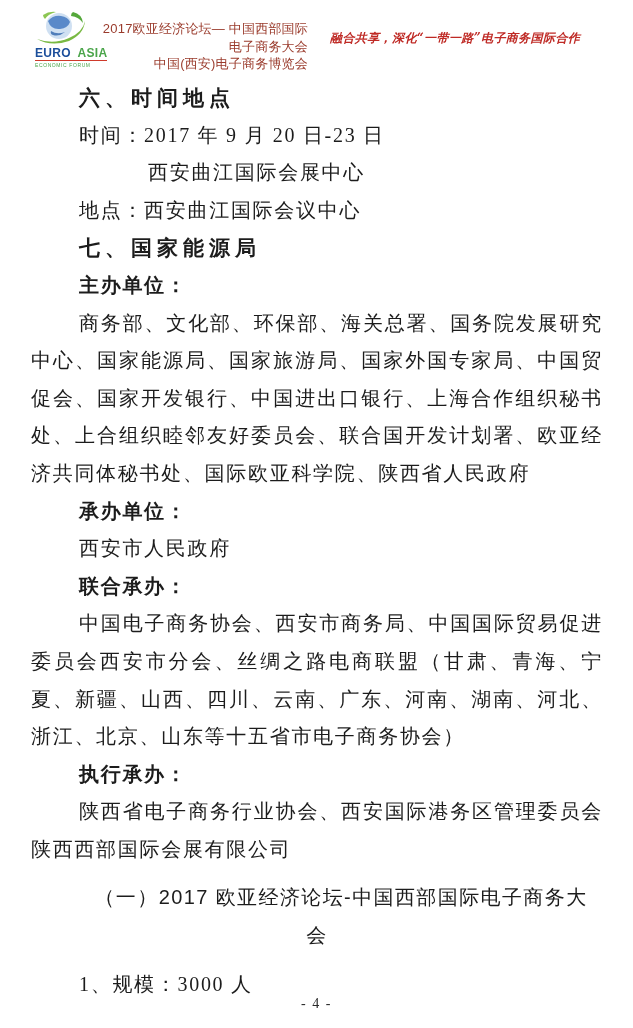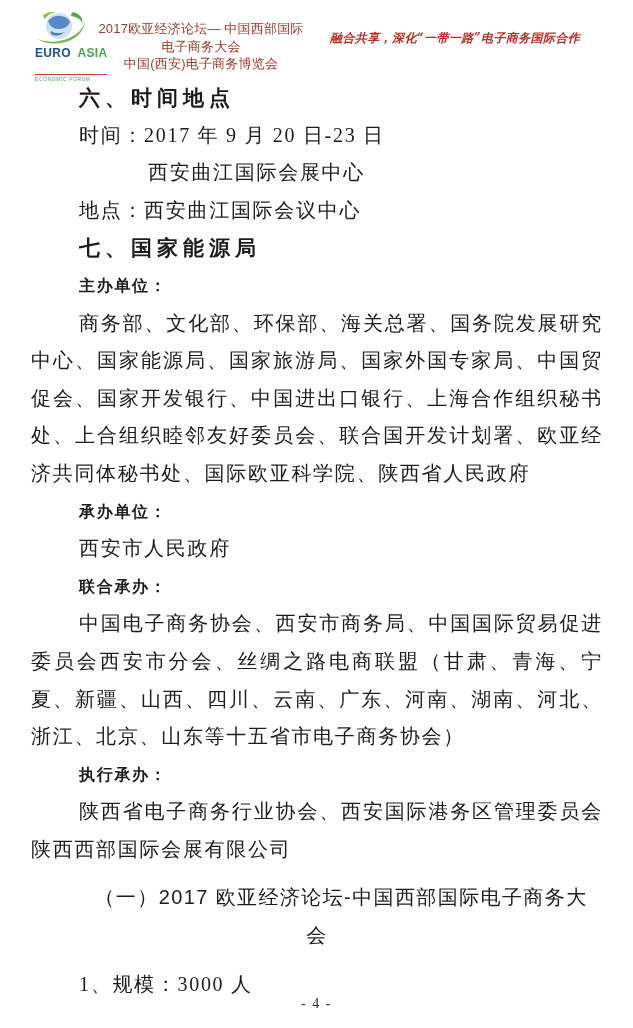--- a/index.html
+++ b/index.html
@@ -31,40 +31,40 @@
     line-height: 1;
   }
   .logo .globe-wrap { display: block; height: 33px; }
   .brand {
     display: inline-block;
     font-family: "Liberation Sans", "DejaVu Sans", sans-serif;
     font-weight: bold;
     font-size: 12px;
     letter-spacing: 0.3px;
     border-bottom: 1.5px solid #cf3a2b;
-    padding-bottom: 15px;
+    padding-bottom: 1px;
     margin-top: -3px;
     white-space: nowrap;
   }
   .brand .euro { color: #1b4e9b; }
   .brand .asia { color: #4aa54a; margin-left: 3px; }
   .brand-sub {
     font-family: "Liberation Sans", "DejaVu Sans", sans-serif;
     font-size: 5px;
     color: #4aa54a;
     letter-spacing: 0.6px;
     margin-top: 1.5px;
     white-space: nowrap;
   }
   .title-block {
     position: absolute;
     left: 94px;
     top: 20px;
     width: 214px;
-    text-align: center;
+    text-align: right;
     font-family: "Liberation Sans", "DejaVu Sans", sans-serif;
     font-size: 13px;
     line-height: 17.5px;
     letter-spacing: 0.2px;
   }
   .slogan {
     position: absolute;
     left: 330px;
     top: 30px;
     width: 274px;
@@ -97,21 +97,21 @@
   .sec-heading {
     font-family: "Liberation Sans", "DejaVu Sans", sans-serif;
     font-weight: bold;
     font-size: 21px;
     letter-spacing: 5px;
     text-indent: 48px;
     margin: 0;
   }
   .sub-heading {
     font-weight: bold;
-    font-size: 16px;
+    font-size: 20px;
     text-indent: 48px;
     margin: 0;
   }
   .subsec-heading {
     font-family: "Liberation Sans", "DejaVu Sans", sans-serif;
     font-weight: normal;
     font-size: 20px;
     letter-spacing: 1.4px;
     text-indent: 48px;
     margin: 11px;

